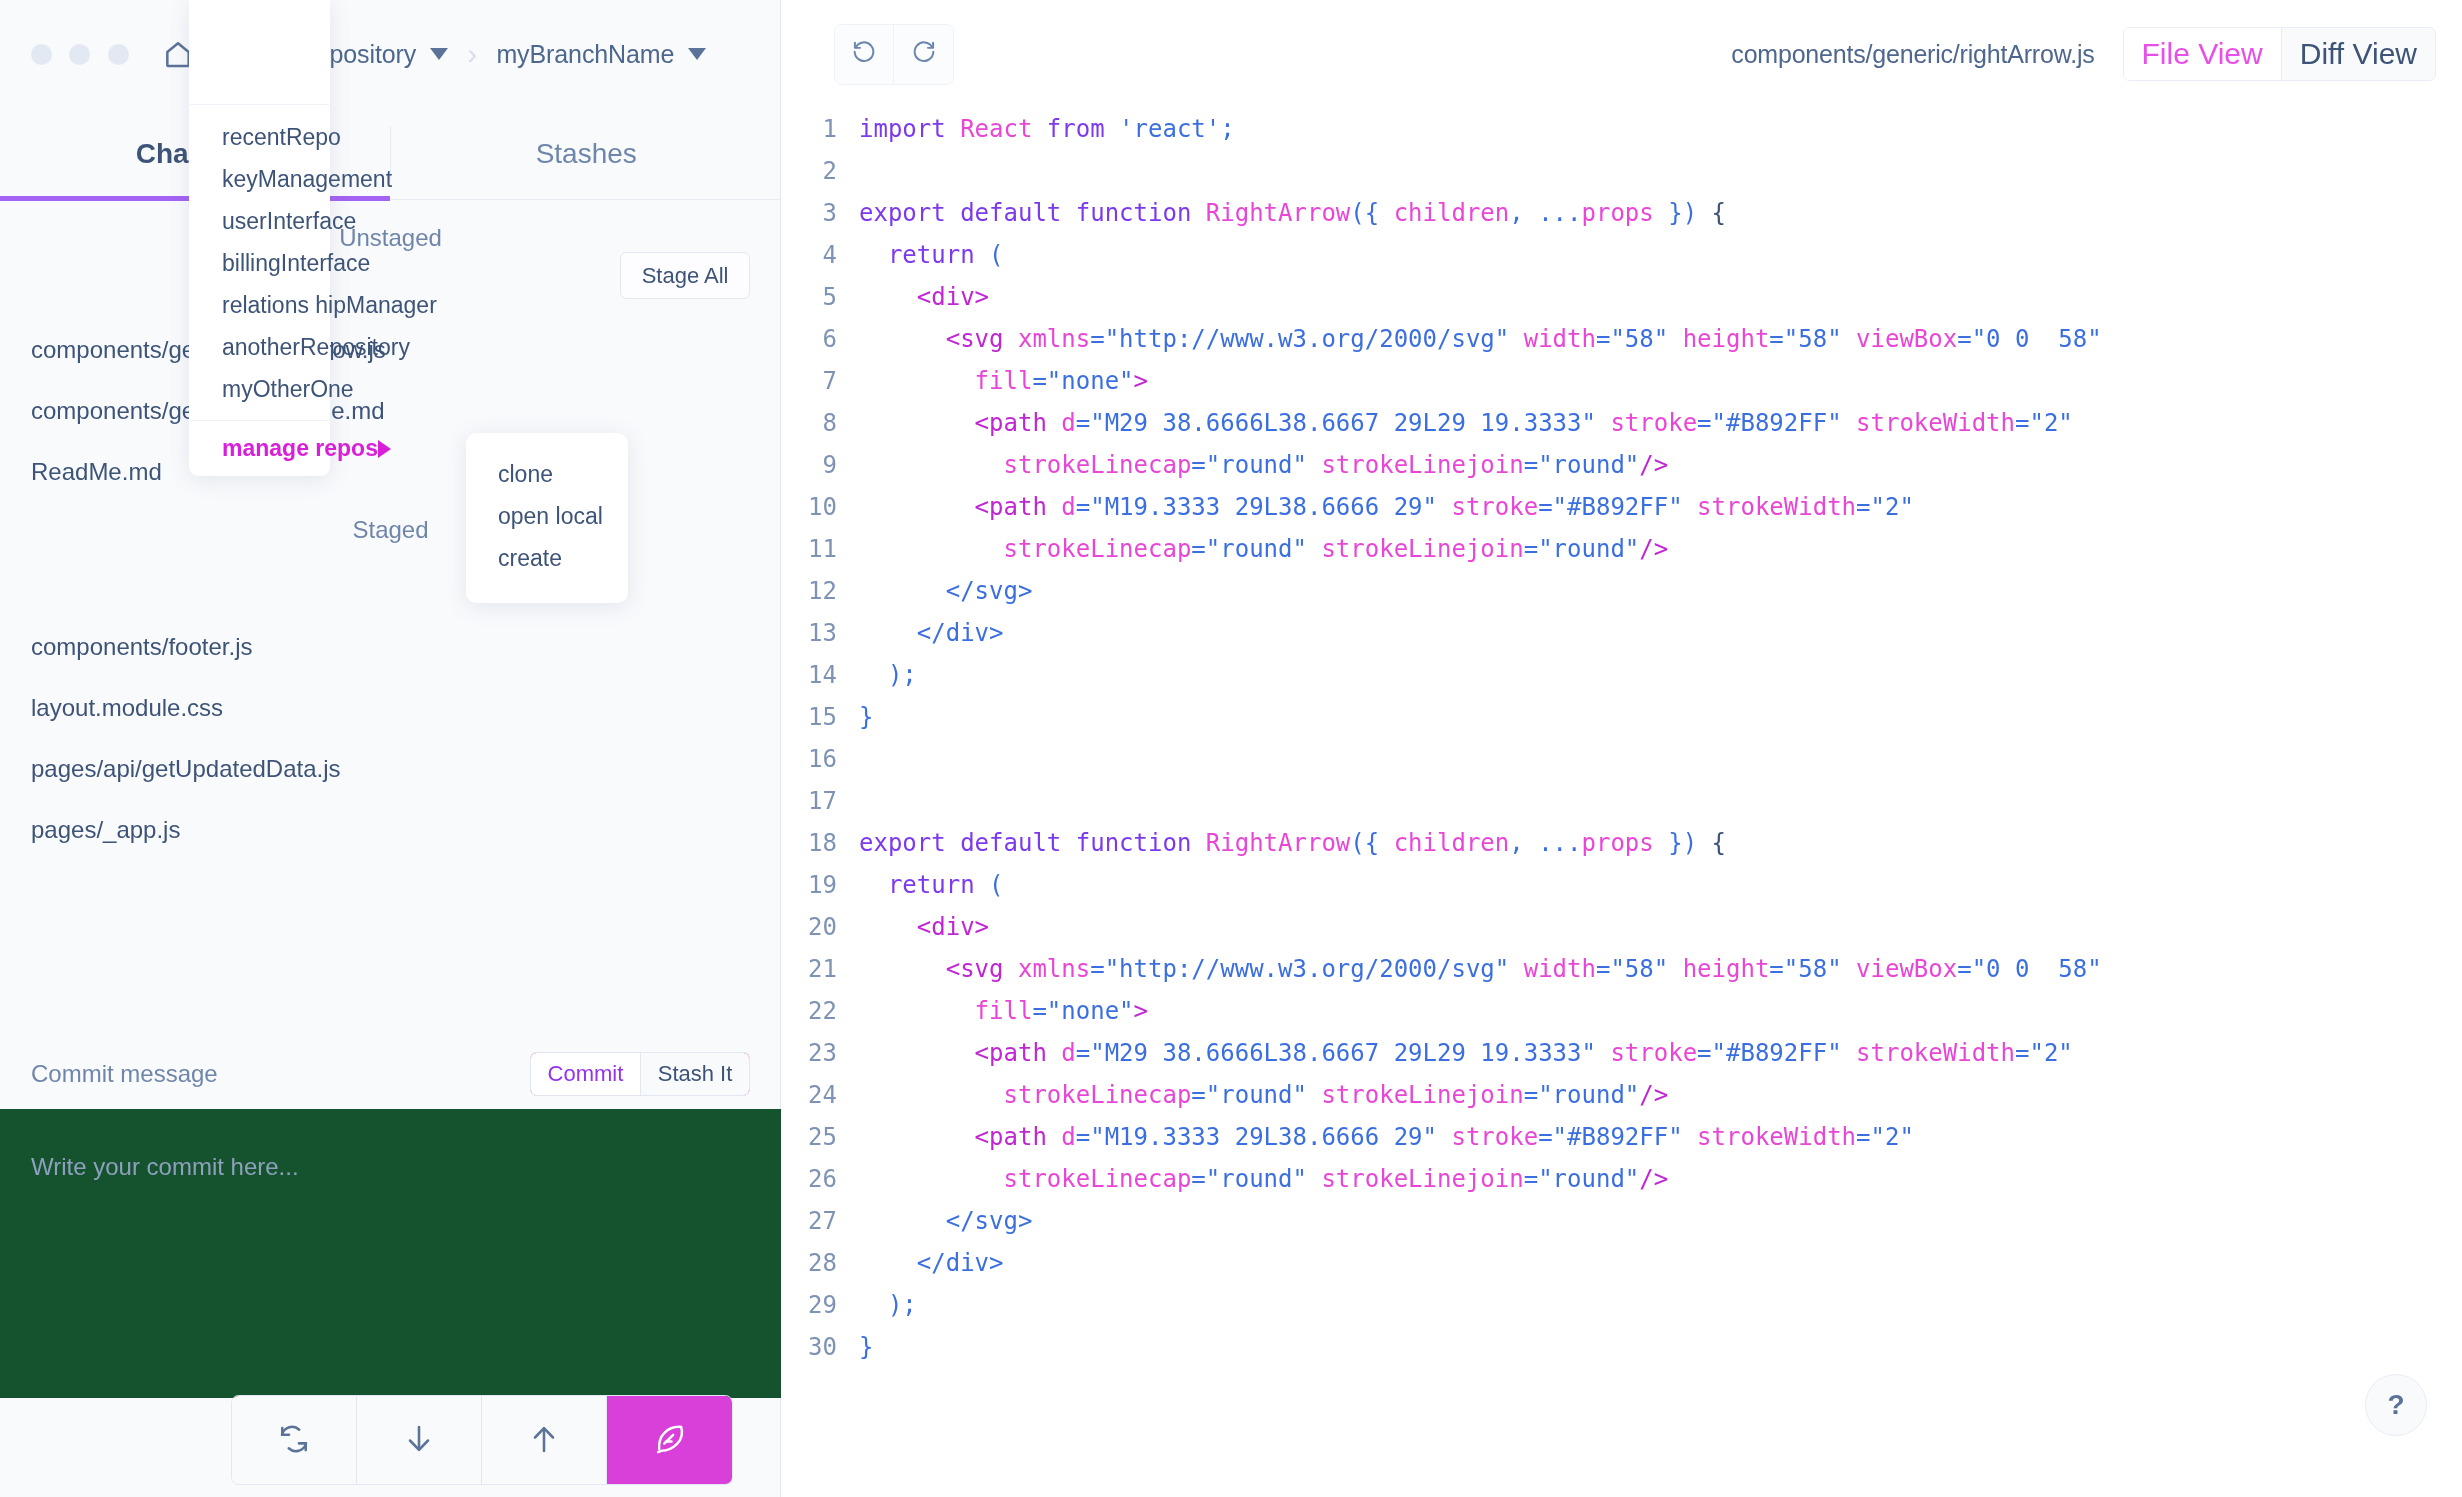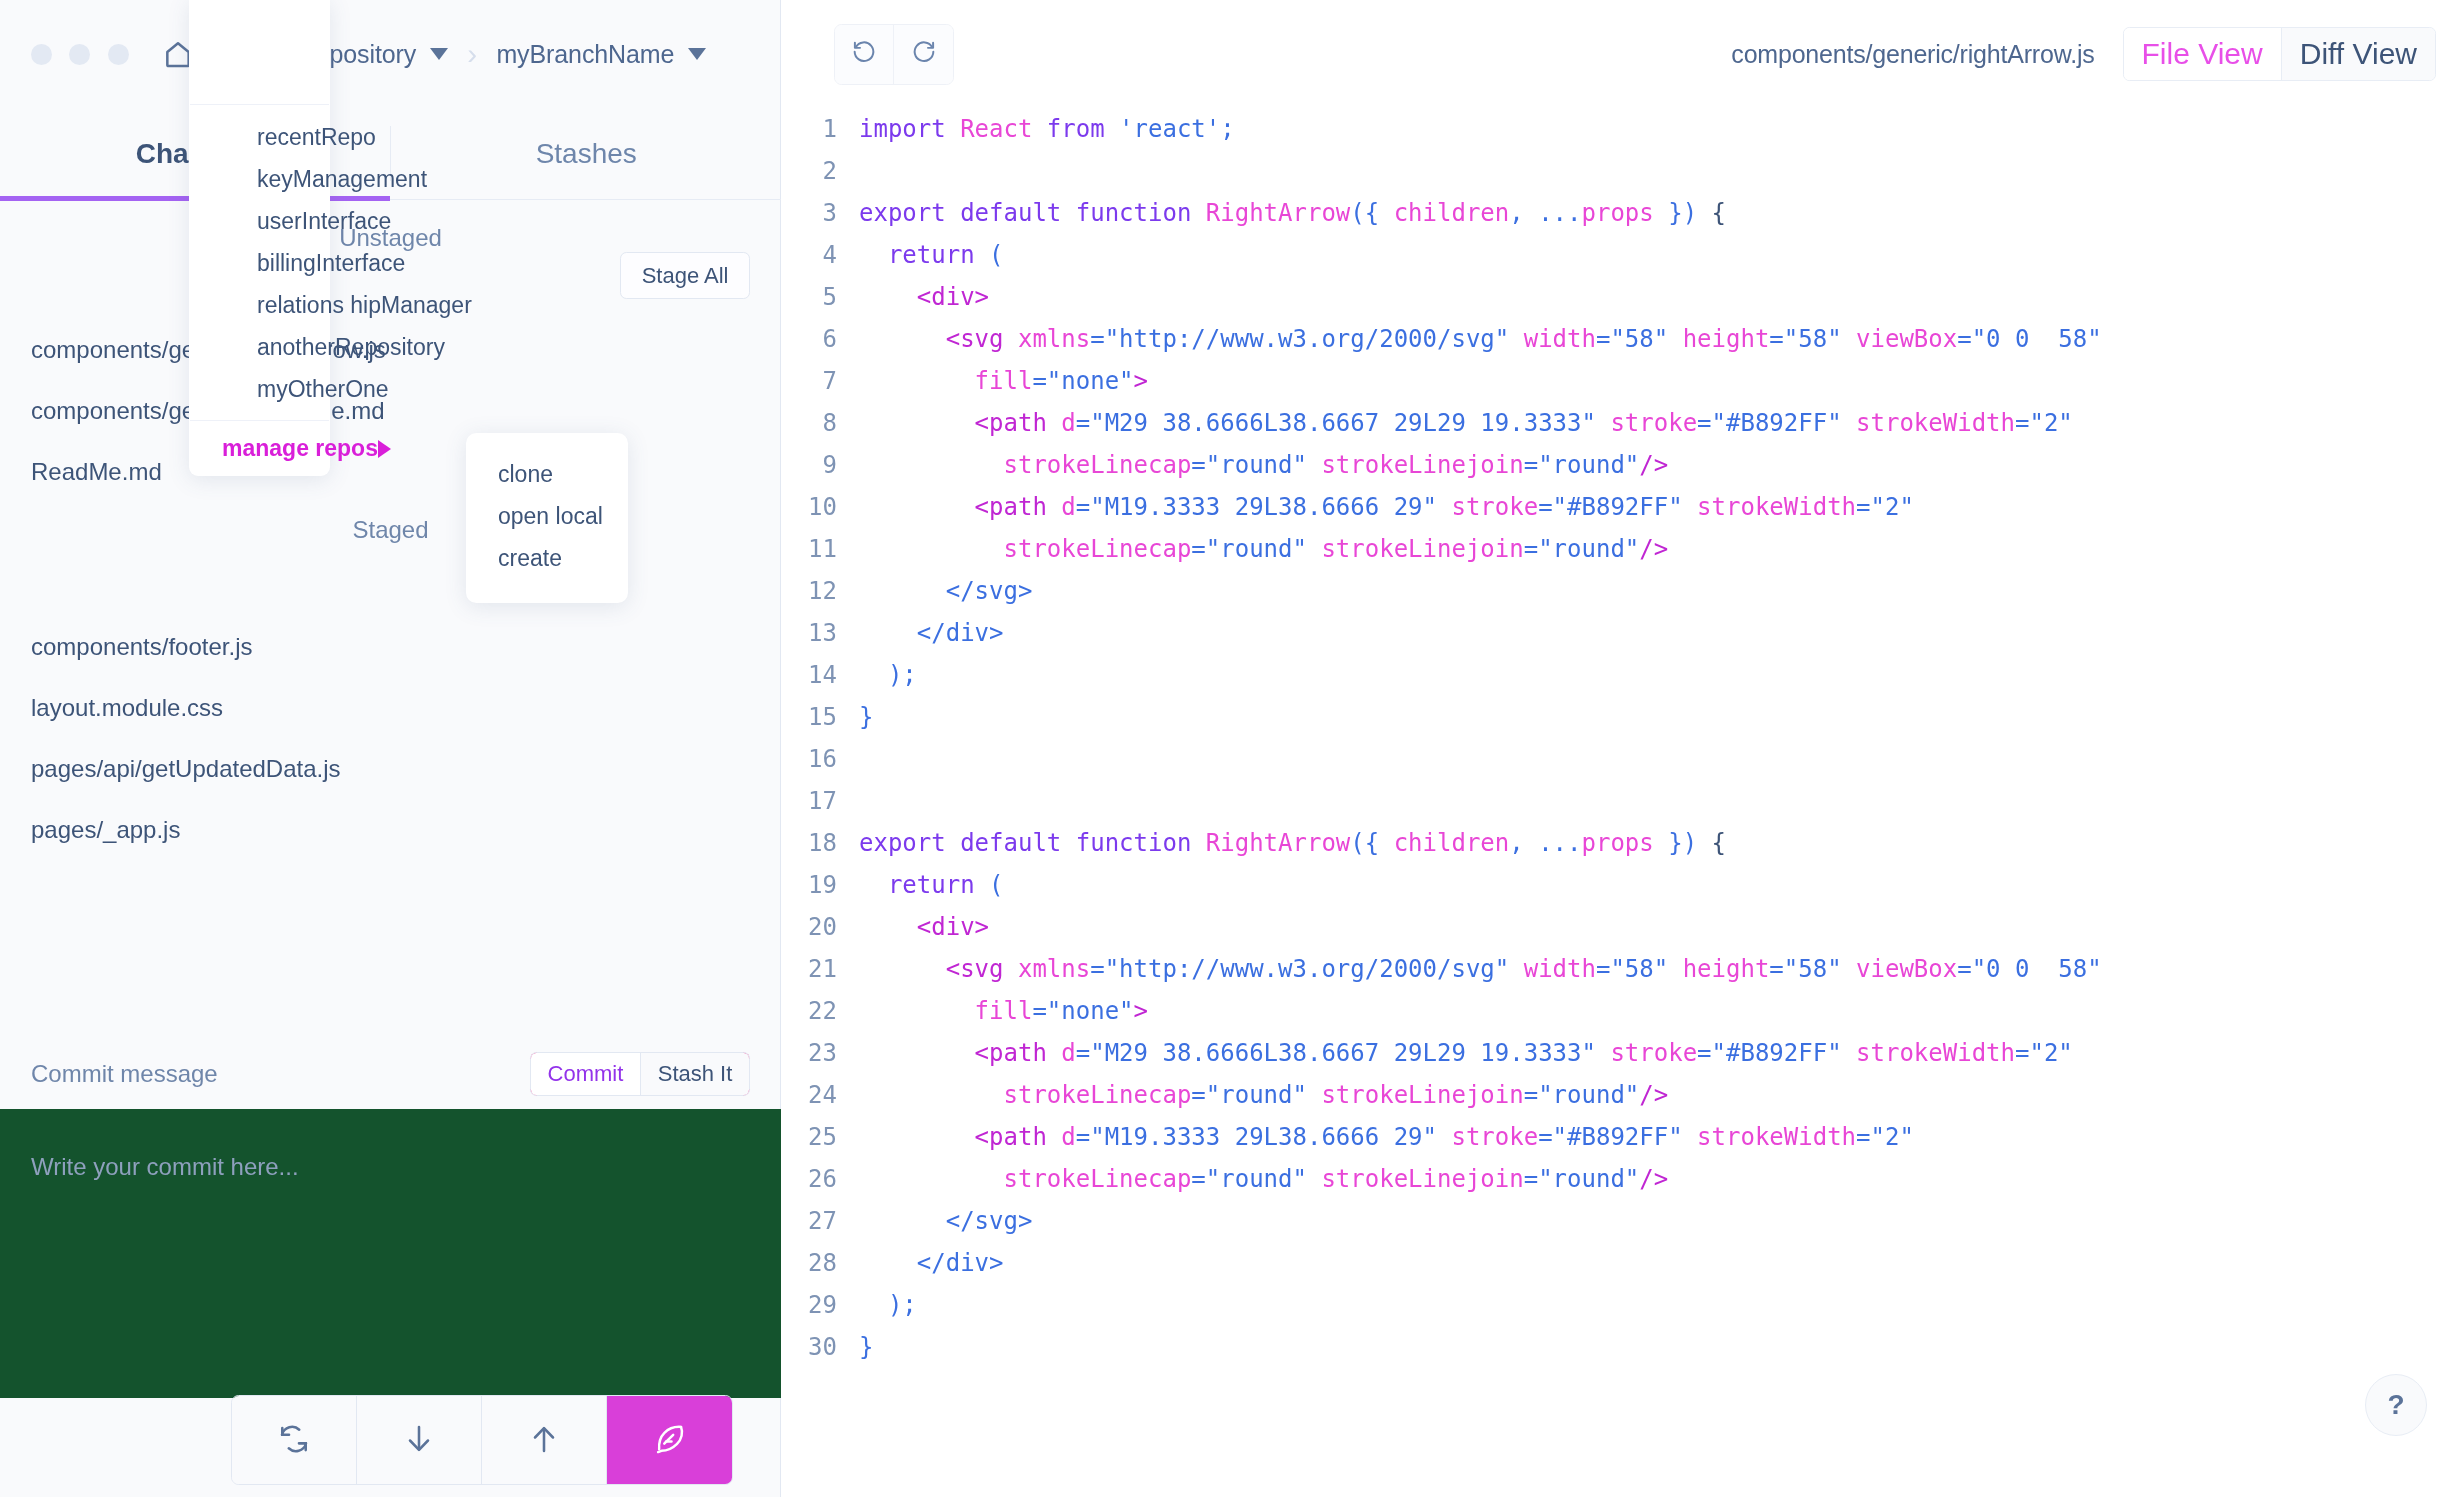--- a/index.html
+++ b/index.html
@@ -331,26 +331,25 @@
     border-radius: 0 0 9px 9px;
     box-shadow: 0 3.8px 22px rgba(70,90,130,0.13);
     z-index: 50;
   }
   .repo-menu-top { height: 104px; }
   .repo-menu-divider { height: 1.3px; background: #eef1f8; margin: 0 1.3px; }
   .repo-menu-list { padding: 11.5px 0 9px 0; }
   .repo-item {
     height: 42px;
     display: flex; align-items: center;
-    padding-left: 25px;
+    padding-left: 33px;
     font-size: 23px;
     color: #3d5478;
     cursor: pointer;
     white-space: nowrap;
-    margin-left: 43px;
   }
   .repo-manage {
     height: 55px;
     display: flex; align-items: center;
     padding-left: 33px;
     padding-right: 26px;
     font-size: 23px;
     color: #d91fd9;
     font-weight: 700;
     cursor: pointer;

